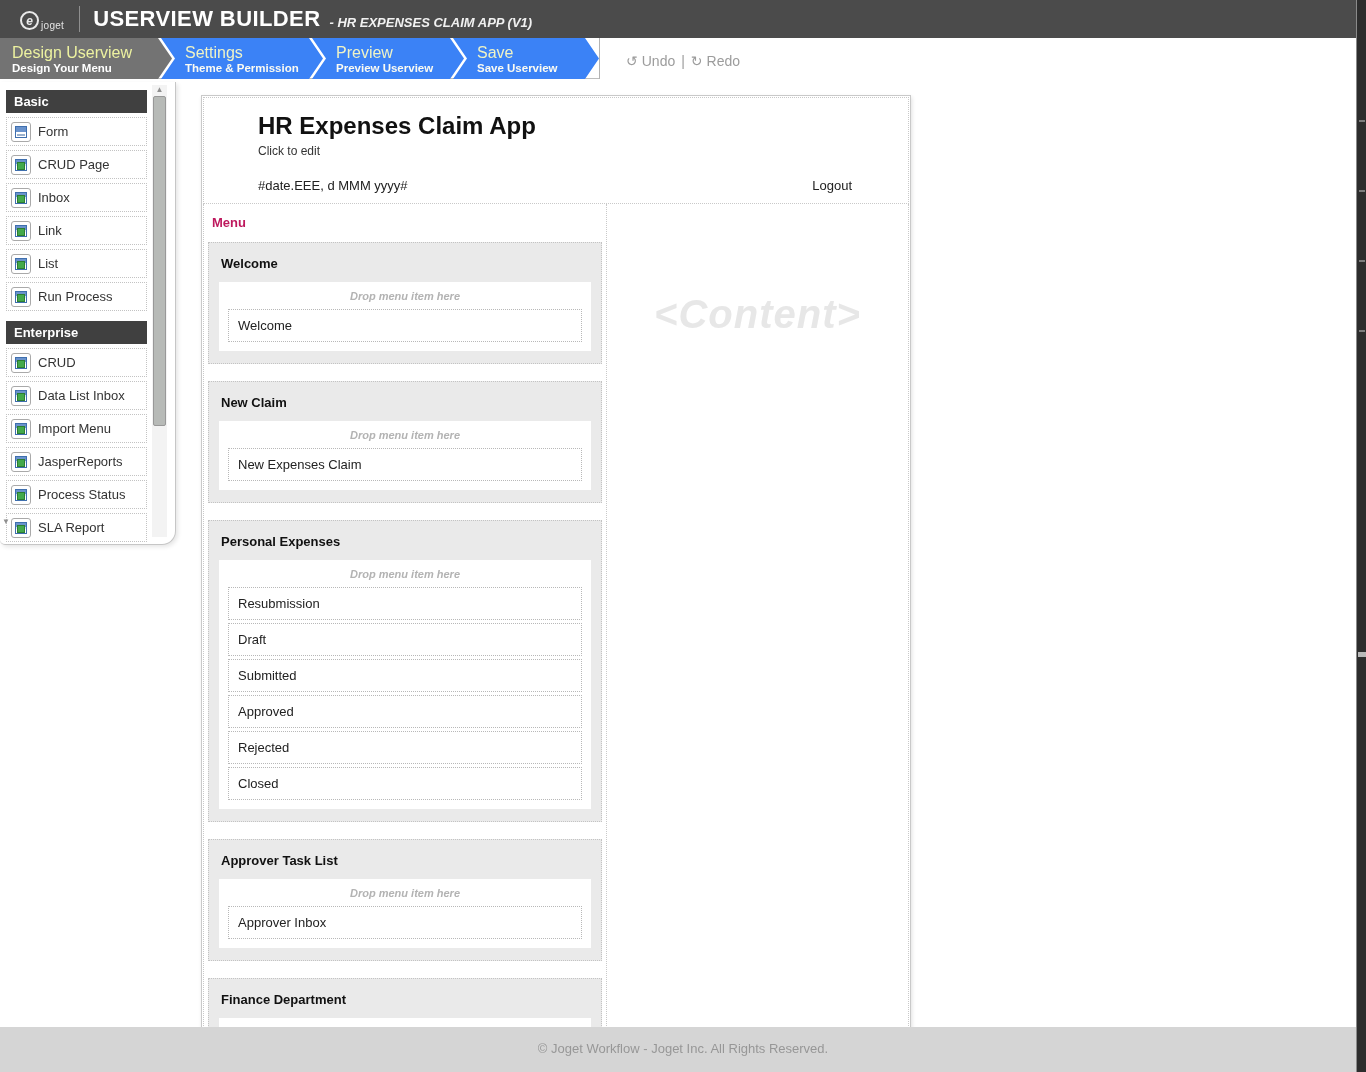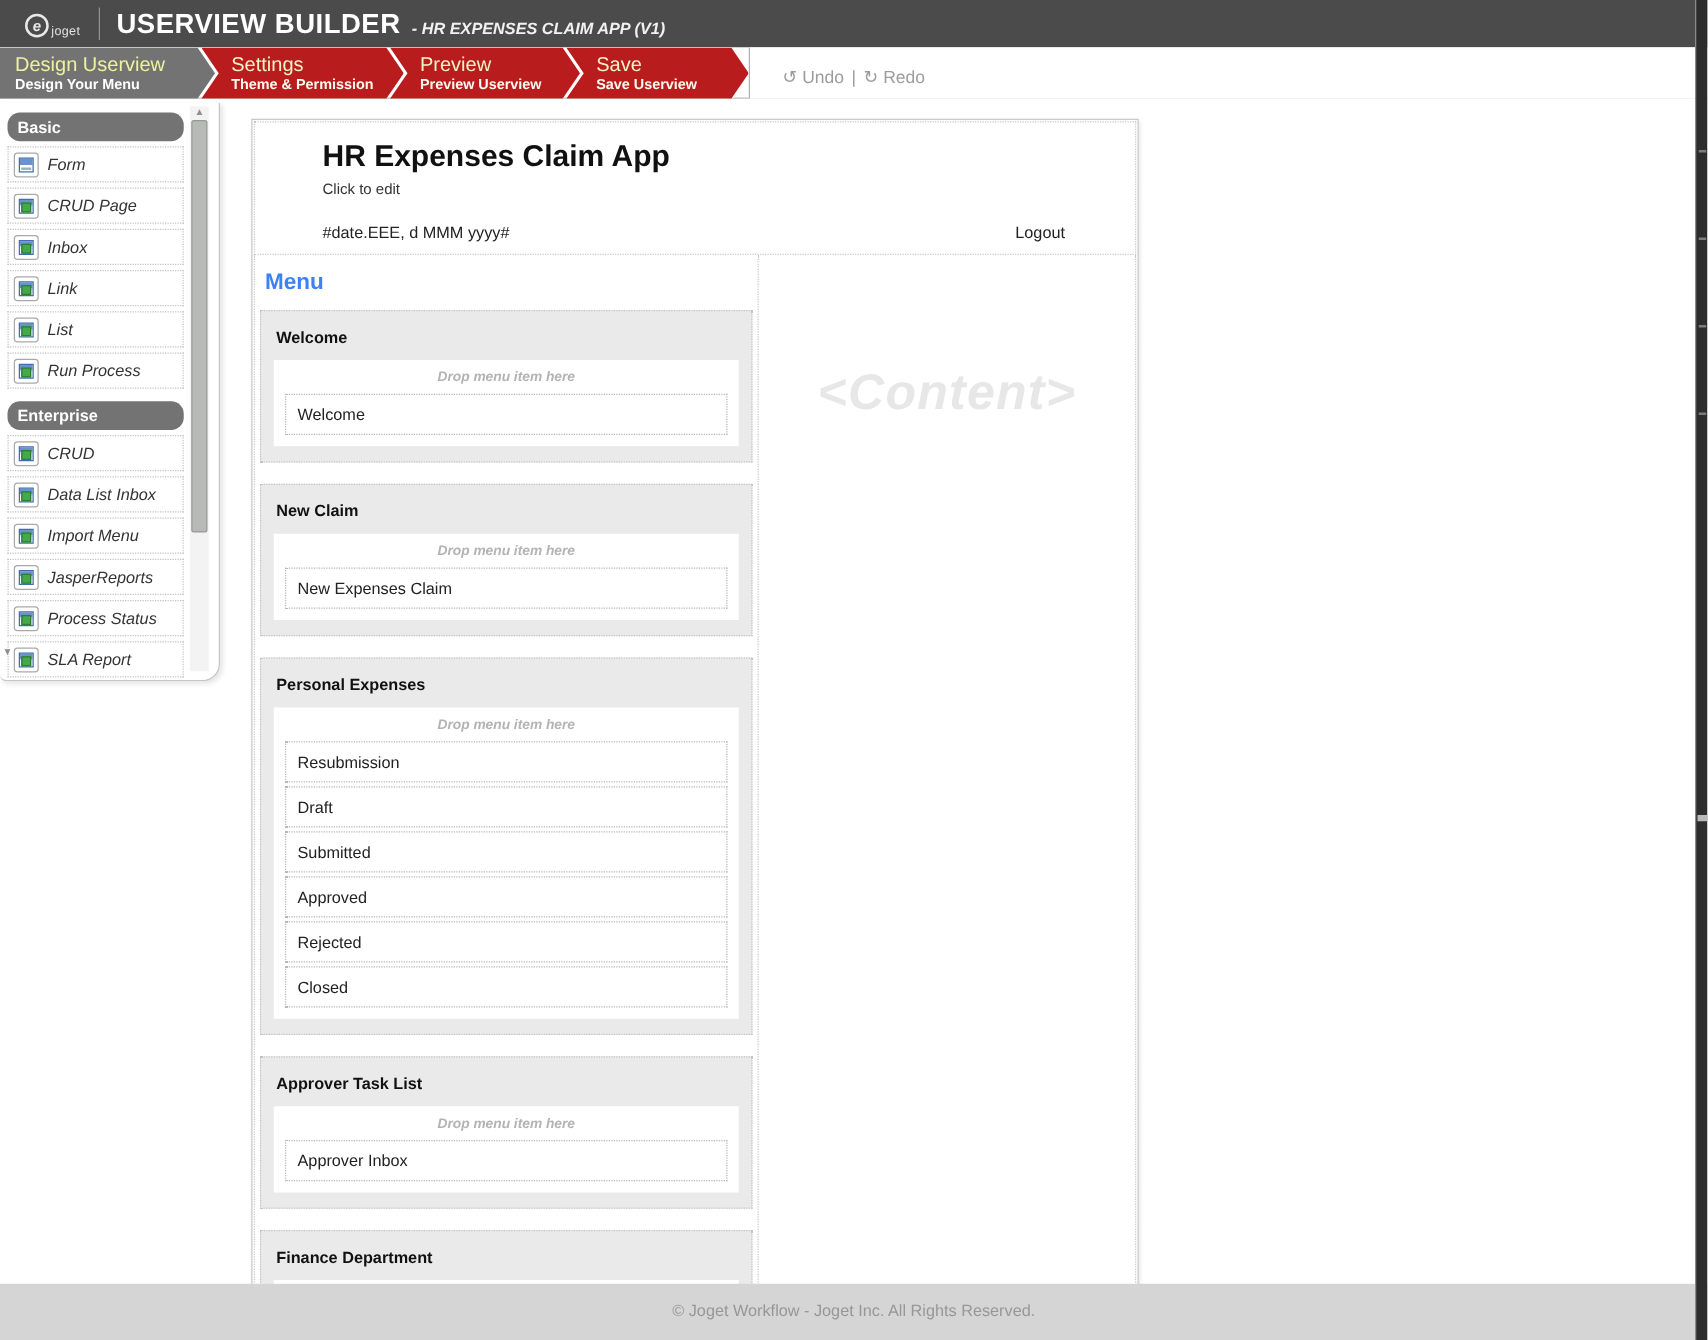--- a/index.html
+++ b/index.html
@@ -10,64 +10,64 @@
   .top-header { height:38px; background:#4b4b4b; display:flex; align-items:center; padding-left:20px; }
   .logo { display:flex; align-items:flex-start; }
   .logo-circle { width:19px; height:19px; border:2px solid #e9e9e9; border-radius:50%; display:flex; align-items:center; justify-content:center; color:#e9e9e9; font-size:12px; font-style:italic; font-weight:bold; margin-top:4px; }
   .logo-text { color:#e3e3e3; font-size:10px; margin:13px 0 0 2px; letter-spacing:0.3px; }
   .hdr-divider { width:1px; height:26px; background:#8f8f8f; margin:0 13px 0 15px; }
   .hdr-title { color:#fff; font-size:22px; font-weight:bold; letter-spacing:0.4px; }
   .hdr-sub { color:#f1f1f1; font-size:13px; font-weight:bold; font-style:italic; margin-left:9px; padding-top:6px; }
 
   
   .tab-bar { height:41px; background:#fff; border-bottom:1px solid #bdbdbd; position:relative; display:flex; }
-  .tab { height:41px; padding:5px 16px 0 12px; cursor:pointer; background:#b91c1c;
+  .tab { height:41px; padding:5px 16px 0 12px; cursor:pointer; background:#3b82f6;
          clip-path: polygon(0 0, calc(100% - 14px) 0, 100% 50%, calc(100% - 14px) 100%, 0 100%); }
   .tab + .tab { clip-path: polygon(0 0, calc(100% - 14px) 0, 100% 50%, calc(100% - 14px) 100%, 0 100%, 14px 50%); padding-left:24px; margin-left:-11px; }
   .tab-title { font-size:16px; color:#eff3c6; line-height:19px; white-space:nowrap; }
   .tab-sub { font-size:11.5px; font-weight:bold; color:#fbfbf2; white-space:nowrap; }
   .tab.active { background:#737373; z-index:2; }
   .tab.active .tab-title { color:#edf2a0; }
   .tab.active .tab-sub { color:#fff; }
   .t1 { width:172px; } .t2 { width:162px; } .t3 { width:152px; } .t4 { width:146px; }
   .history { position:absolute; left:599px; top:0; height:41px; right:10px; border-left:1px solid #b3b3b3; background:#fff; padding:15px 0 0 26px; font-size:14px; color:#9c9c9c; display:flex; align-items:flex-start; gap:6px; }
   .hist-btn { cursor:pointer; display:inline-flex; gap:4px; color:#9c9c9c; }
   .hist-icon { font-size:14px; }
 
   
   .main { position:relative; height:948px; }
 
   
   .palette { position:absolute; left:0; top:3px; width:176px; height:463px; background:#fff; border-right:1px solid #c6c6c6; border-bottom:1px solid #c6c6c6; border-radius:0 0 14px 5px; box-shadow:2px 2px 4px rgba(0,0,0,0.10); overflow:hidden; }
   .palette-inner { padding:6px 28px 0 6px; }
-  .psec-title { background:#737373; color:#fff; font-size:13px; font-weight:bold; padding:4px 8px; border-radius:10px; margin:2px 0 4px; }
+  .psec-title { background:#404040; color:#fff; font-size:13px; font-weight:bold; padding:4px 8px; border-radius:0; margin:2px 0 4px; }
   .psec + .psec .psec-title { margin-top:10px; }
   .pitem { display:flex; align-items:center; border:1px dotted #c3c3c3; background:#fff; height:29px; margin:4px 0; cursor:pointer; }
   .pi { width:20px; height:20px; border:1px solid #a9a9a9; border-radius:3px; background:#fff; margin:0 7px 0 4px; position:relative; flex:none; }
   .pi::before { content:''; position:absolute; inset:3px; border:1px solid #3f6fae; background:#fff; }
   .pi.page::before { background:linear-gradient(#6a93cc 0 4px, #d8e6f7 4px 6px, #fff 6px); }
   .pi.page::after { content:''; position:absolute; left:5px; bottom:4px; width:6px; height:6px; background:#43a94b; border:1px solid #2c7d31; }
   .pi.form::before { background:linear-gradient(#6a93cc 0 5px, #fff 5px); }
   .pi.form::after { content:''; position:absolute; left:5px; right:5px; top:11px; border-top:2px dashed #9ab0cc; }
-  .pitem-label { font-size:13px; color:#333;font-style:italic; }
+  .pitem-label { font-size:13px; color:#333; }
   .scroll-strip { position:absolute; top:3px; right:8px; width:15px; height:452px; background:#f3f3f3; }
   .scroll-up { position:absolute; top:0; left:0; right:0; text-align:center; color:#8f8f8f; font-size:8px; height:10px; cursor:pointer; }
   .scroll-thumb { position:absolute; top:11px; left:1px; right:1px; height:330px; background:#b7bab7; border:1px solid #989898; border-radius:2px; cursor:pointer; }
   .scroll-down { position:absolute; bottom:18px; left:0; right:0; text-align:center; color:#8f8f8f; font-size:8px; cursor:pointer; }
 
   
   .canvas { position:absolute; left:201px; top:16px; width:710px; background:#fff; border:1px solid #c9c9c9; box-shadow:1px 2px 4px rgba(0,0,0,0.12); padding:1px 1px 8px; }
   .uv-header { border:1px dotted #c9c9c9; padding:14px 0 0; }
   .uv-title-block { padding-left:54px; cursor:pointer; }
   .uv-app-title { font-size:24px; font-weight:bold; color:#111; }
   .uv-edit-hint { font-size:12px; color:#333; margin-top:4px; }
   .uv-date-row { display:flex; justify-content:space-between; padding:20px 56px 10px 54px; font-size:13px; color:#222; }
   .uv-body { display:flex; min-height:745px; }
   .menu-col { width:404px; border:1px dotted #c9c9c9; border-top:none; padding:6px 0 8px; }
-  .menu-label { font-size:18px; font-weight:bold; color:#3b82f6; padding:5px 8px 12px; }
+  .menu-label { font-size:13px; font-weight:bold; color:#be185d; padding:5px 8px 12px; }
   .category { background:#eaeaea; border:1px dotted #c3c3c3; margin:0 4px 17px; cursor:pointer; }
   .cat-title { font-size:13px; font-weight:bold; color:#111; padding:13px 12px 11px; }
   .cat-inner { background:#fff; margin:0 10px 12px; padding:4px 9px 9px; }
   .drop-hint { text-align:center; font-size:11px; font-style:italic; font-weight:bold; color:#b3b3b3; padding:4px 0 7px; }
   .citem { border:1px dotted #b8b8b8; background:#fff; padding:8px 9px; font-size:13px; color:#222; margin-bottom:3px; cursor:pointer; }
   .citem:last-child { margin-bottom:0; }
   .content-col { flex:1; border:1px dotted #c9c9c9; border-top:none; border-left:none; text-align:center; padding-top:88px; }
   .content-ph { font-size:40px; font-weight:bold; font-style:italic; color:#e7e7e7; letter-spacing:1px; }
 
   

